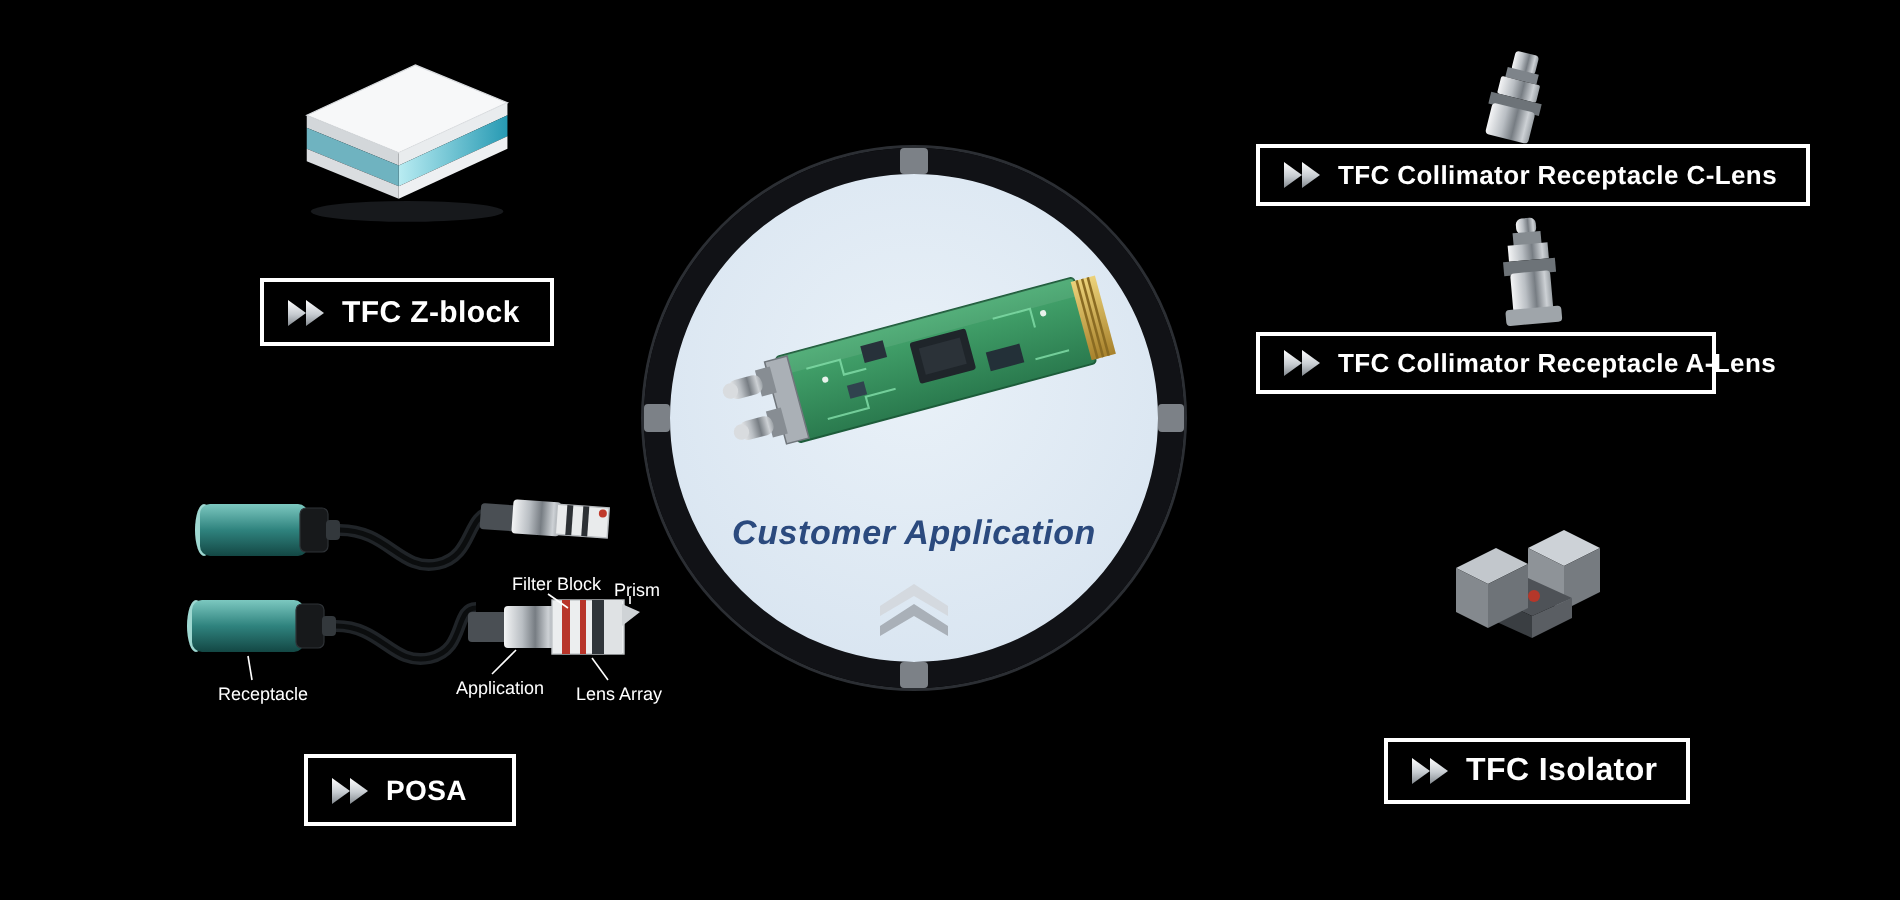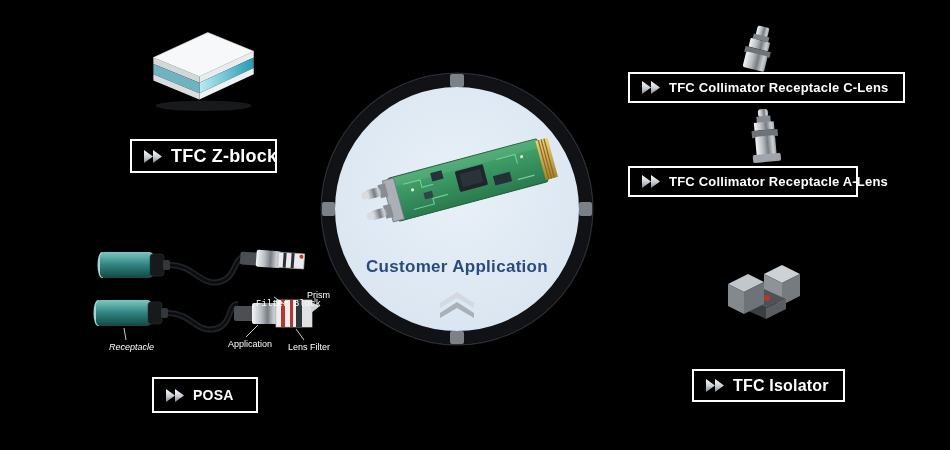--- a/index.html
+++ b/index.html
@@ -12,37 +12,38 @@
   .fig svg { width:100%; height:100%; display:block; }
 
   .label-box {
     position:absolute; display:flex; align-items:center; gap:8px;
     padding:0 11px; border:2px solid #ffffff; background:#000;
     color:#fff; font-weight:bold; cursor:pointer; white-space:nowrap;
   }
   .label-box .chev-icon { display:flex; flex:0 0 auto; }
   .label-box .txt { letter-spacing:.2px; }
 
-  .lb-zblock   { left:130px; top:139px; width:147px; height:34px; font-size:18px; }
+  .lb-zblock   { left:130px; top:139px; width:147px; height:34px; font-size:15px; }
   .lb-clens    { left:628px; top:72px;  width:277px; height:31px; font-size:13px; }
   .lb-alens    { left:628px; top:166px; width:230px; height:31px; font-size:13px; }
   .lb-posa     { left:152px; top:377px; width:106px; height:36px; font-size:14px; }
   .lb-isolator { left:692px; top:369px; width:153px; height:33px; font-size:16px; }
 
   .fig-zblock   { left:145px; top:28px;  width:115px; height:100px; }
   .fig-clens    { left:722px; top:24px;  width:72px;  height:52px; }
   .fig-alens    { left:734px; top:106px; width:62px;  height:60px; }
   .fig-posa     { left:88px;  top:240px; width:252px; height:122px; }
   .fig-isolator { left:718px; top:258px; width:95px;  height:80px; }
 
   .circle {
     position:absolute; left:322px; top:74px; width:270px; height:270px;
     border:13px solid #111216; border-radius:50%;
     background:radial-gradient(circle at 50% 42%, #e9f1f8, #d5e2ef);
     box-shadow:0 0 0 1.5px #2b2e33;
+    font-style:italic;
   }
   .ring-tick { position:absolute; background:#7c8187; border-radius:2px; }
   .tick-top    { left:50%; margin-left:-7px; top:-13px;  width:14px; height:13px; }
   .tick-bottom { left:50%; margin-left:-7px; bottom:-13px; width:14px; height:13px; }
   .tick-left   { top:50%; margin-top:-7px; left:-13px;  width:13px; height:14px; }
   .tick-right  { top:50%; margin-top:-7px; right:-13px; width:13px; height:14px; }
 
   .fig-pcb { position:absolute; left:25px; top:36px; width:218px; height:110px; }
   .fig-pcb svg { width:100%; height:100%; display:block; }
 
@@ -50,23 +51,23 @@
     position:absolute; left:0; right:0; top:170px; text-align:center;
     color:#2b4a7e; font-size:17px; font-weight:bold; letter-spacing:.3px;
   }
   .up-arrow {
     position:absolute; left:50%; top:203px; transform:translateX(-50%);
     width:42px; height:30px; cursor:pointer;
   }
   .up-arrow svg { width:100%; height:100%; display:block; }
 
   .anno { position:absolute; color:#fff; font-size:9px; white-space:nowrap; }
-  .anno-receptacle  { left:109px; top:342px;font-style:italic; }
+  .anno-receptacle  { left:109px; top:342px; }
   .anno-collimator  { left:228px; top:339px; }
-  .anno-filterblock { left:256px; top:299px;font-family:Liberation Mono, monospace; }
+  .anno-filterblock { left:256px; top:287px; }
   .anno-prism       { left:307px; top:290px; }
   .anno-lensarray   { left:288px; top:342px; }
 </style>
 </head>
 <body>
 
 <div class="stage">
 
   <svg width="0" height="0" style="position:absolute" aria-hidden="true">
     <defs>
@@ -258,21 +259,21 @@
         <line x1="158" y1="97" x2="170" y2="85"></line>
         <line x1="216" y1="100" x2="208" y2="89"></line>
       </g>
     </svg>
   </div>
 
   <span class="anno anno-receptacle">Receptacle</span>
   <span class="anno anno-collimator">Application</span>
   <span class="anno anno-filterblock">Filter Block</span>
   <span class="anno anno-prism">Prism</span>
-  <span class="anno anno-lensarray">Lens Filter</span>
+  <span class="anno anno-lensarray">Lens Array</span>
 
   <div class="label-box lb-posa">
     <span class="chev-icon">
       <svg width="20" height="15" viewBox="0 0 20 15">
           <polygon points="1,1 10,7.5 1,14" fill="url(#g-chev)"></polygon>
           <polygon points="10,1 19,7.5 10,14" fill="url(#g-chev)"></polygon>
         </svg>
     </span>
     <span class="txt">POSA</span>
   </div>

